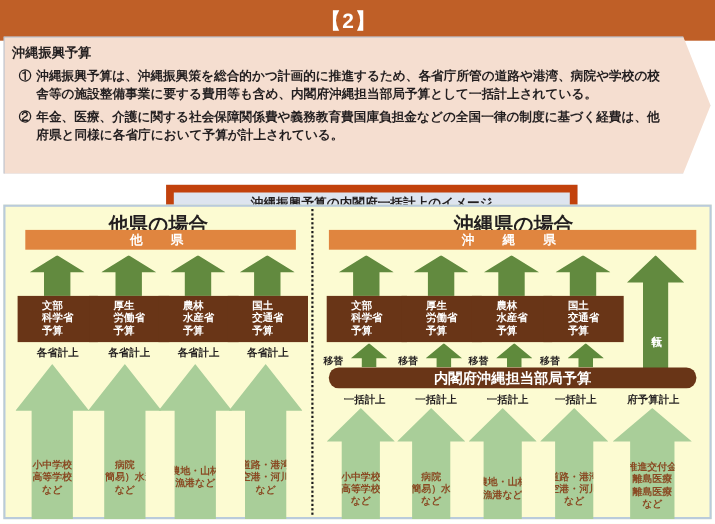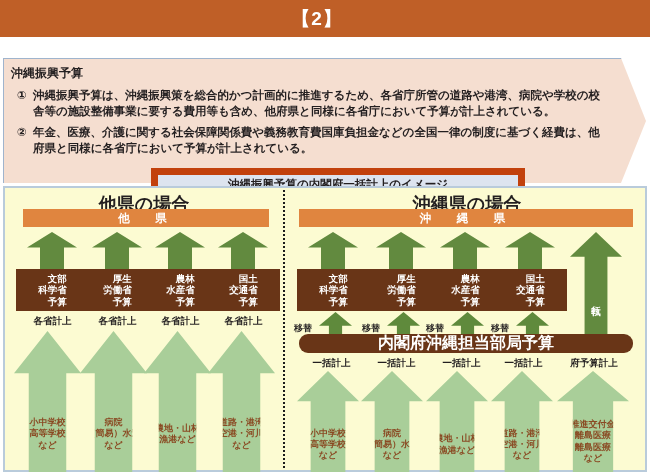--- a/index.html
+++ b/index.html
@@ -13,21 +13,21 @@
   .title-bar{
     position:absolute;left:0;top:0;width:650px;height:37px;
     background:#bf5f27;color:#ffffff;
     display:flex;align-items:center;justify-content:center;
     font-size:19px;font-weight:bold;letter-spacing:1px;
   }
   .title-bar .t-num{margin-right:16px;}
 
   
   .desc-wrap{
-    position:absolute;left:3px;top:58px;width:644px;height:126px;
+    position:absolute;left:3px;top:33px;width:644px;height:126px;font-family:Liberation Serif, serif;
   }
   .desc-box{
     position:absolute;inset:0;
     background:#f5ded0;
     border:1px solid #9fb4cd;
     clip-path:polygon(0 0, 618px 0, 643px 63px, 618px 125px, 0 125px);
   }
   .desc-inner{position:absolute;left:0;top:0;right:0;bottom:0;padding:7px 40px 0 8px;}
   .desc-head{font-size:12px;font-weight:bold;margin:0 0 5px 0;color:#231f20;}
   .desc-item{
@@ -94,32 +94,32 @@
     clip-path:polygon(50% 0, 100% 62%, 70% 62%, 70% 100%, 30% 100%, 30% 62%, 0 62%);
   }
   .transfer-lbl{
     position:absolute;font-size:9px;font-weight:bold;color:#231f20;
   }
 
   
   .min-box{
     position:absolute;background:#693517;color:#ffffff;
     font-size:9.5px;font-weight:bold;line-height:1.2;
-    display:flex;align-items:center;justify-content:center;text-align:right;
+    display:flex;align-items:center;justify-content:center;text-align:left;
   }
   .count-lbl{
     position:absolute;font-size:9.5px;font-weight:bold;color:#231f20;
     text-align:center;
   }
 
   
   .cabinet-bar{
     position:absolute;background:#693517;color:#ffffff;
     border-radius:9px;
-    font-size:16px;font-weight:bold;
+    font-size:13px;font-weight:bold;
     display:flex;align-items:center;justify-content:center;
   }
 
   
   .big-arrow{
     position:absolute;background:#a9ce99;
     clip-path:polygon(50% 0, 100% 30%, 78% 30%, 78% 100%, 22% 100%, 22% 30%, 0 30%);
   }
   .big-arrow .cap{
     position:absolute;left:0;right:0;bottom:0;top:46%;
@@ -133,21 +133,21 @@
 <div class="title-bar">
   <span class="t-num">【2】</span>
 </div>
 
 <div class="desc-wrap">
   <div class="desc-box"></div>
   <div class="desc-inner">
     <div class="desc-head">沖縄振興予算</div>
     <div class="desc-item">
       <span class="num">①</span>
-      <span class="txt">沖縄振興予算は、沖縄振興策を総合的かつ計画的に推進するため、各省庁所管の道路や港湾、病院や学校の校舎等の施設整備事業に要する費用等も含め、他府県と同様に各省庁において予算が計上されている。</span>
+      <span class="txt">沖縄振興予算は、沖縄振興策を総合的かつ計画的に推進するため、各省庁所管の道路や港湾、病院や学校の校舎等の施設整備事業に要する費用等も含め、内閣府沖縄担当部局予算として一括計上されている。</span>
     </div>
     <div class="desc-item">
       <span class="num">②</span>
       <span class="txt">年金、医療、介護に関する社会保障関係費や義務教育費国庫負担金などの全国一律の制度に基づく経費は、他府県と同様に各省庁において予算が計上されている。</span>
     </div>
   </div>
 </div>
 
 <div class="sub-banner">沖縄振興予算の内閣府一括計上のイメージ</div>
 

